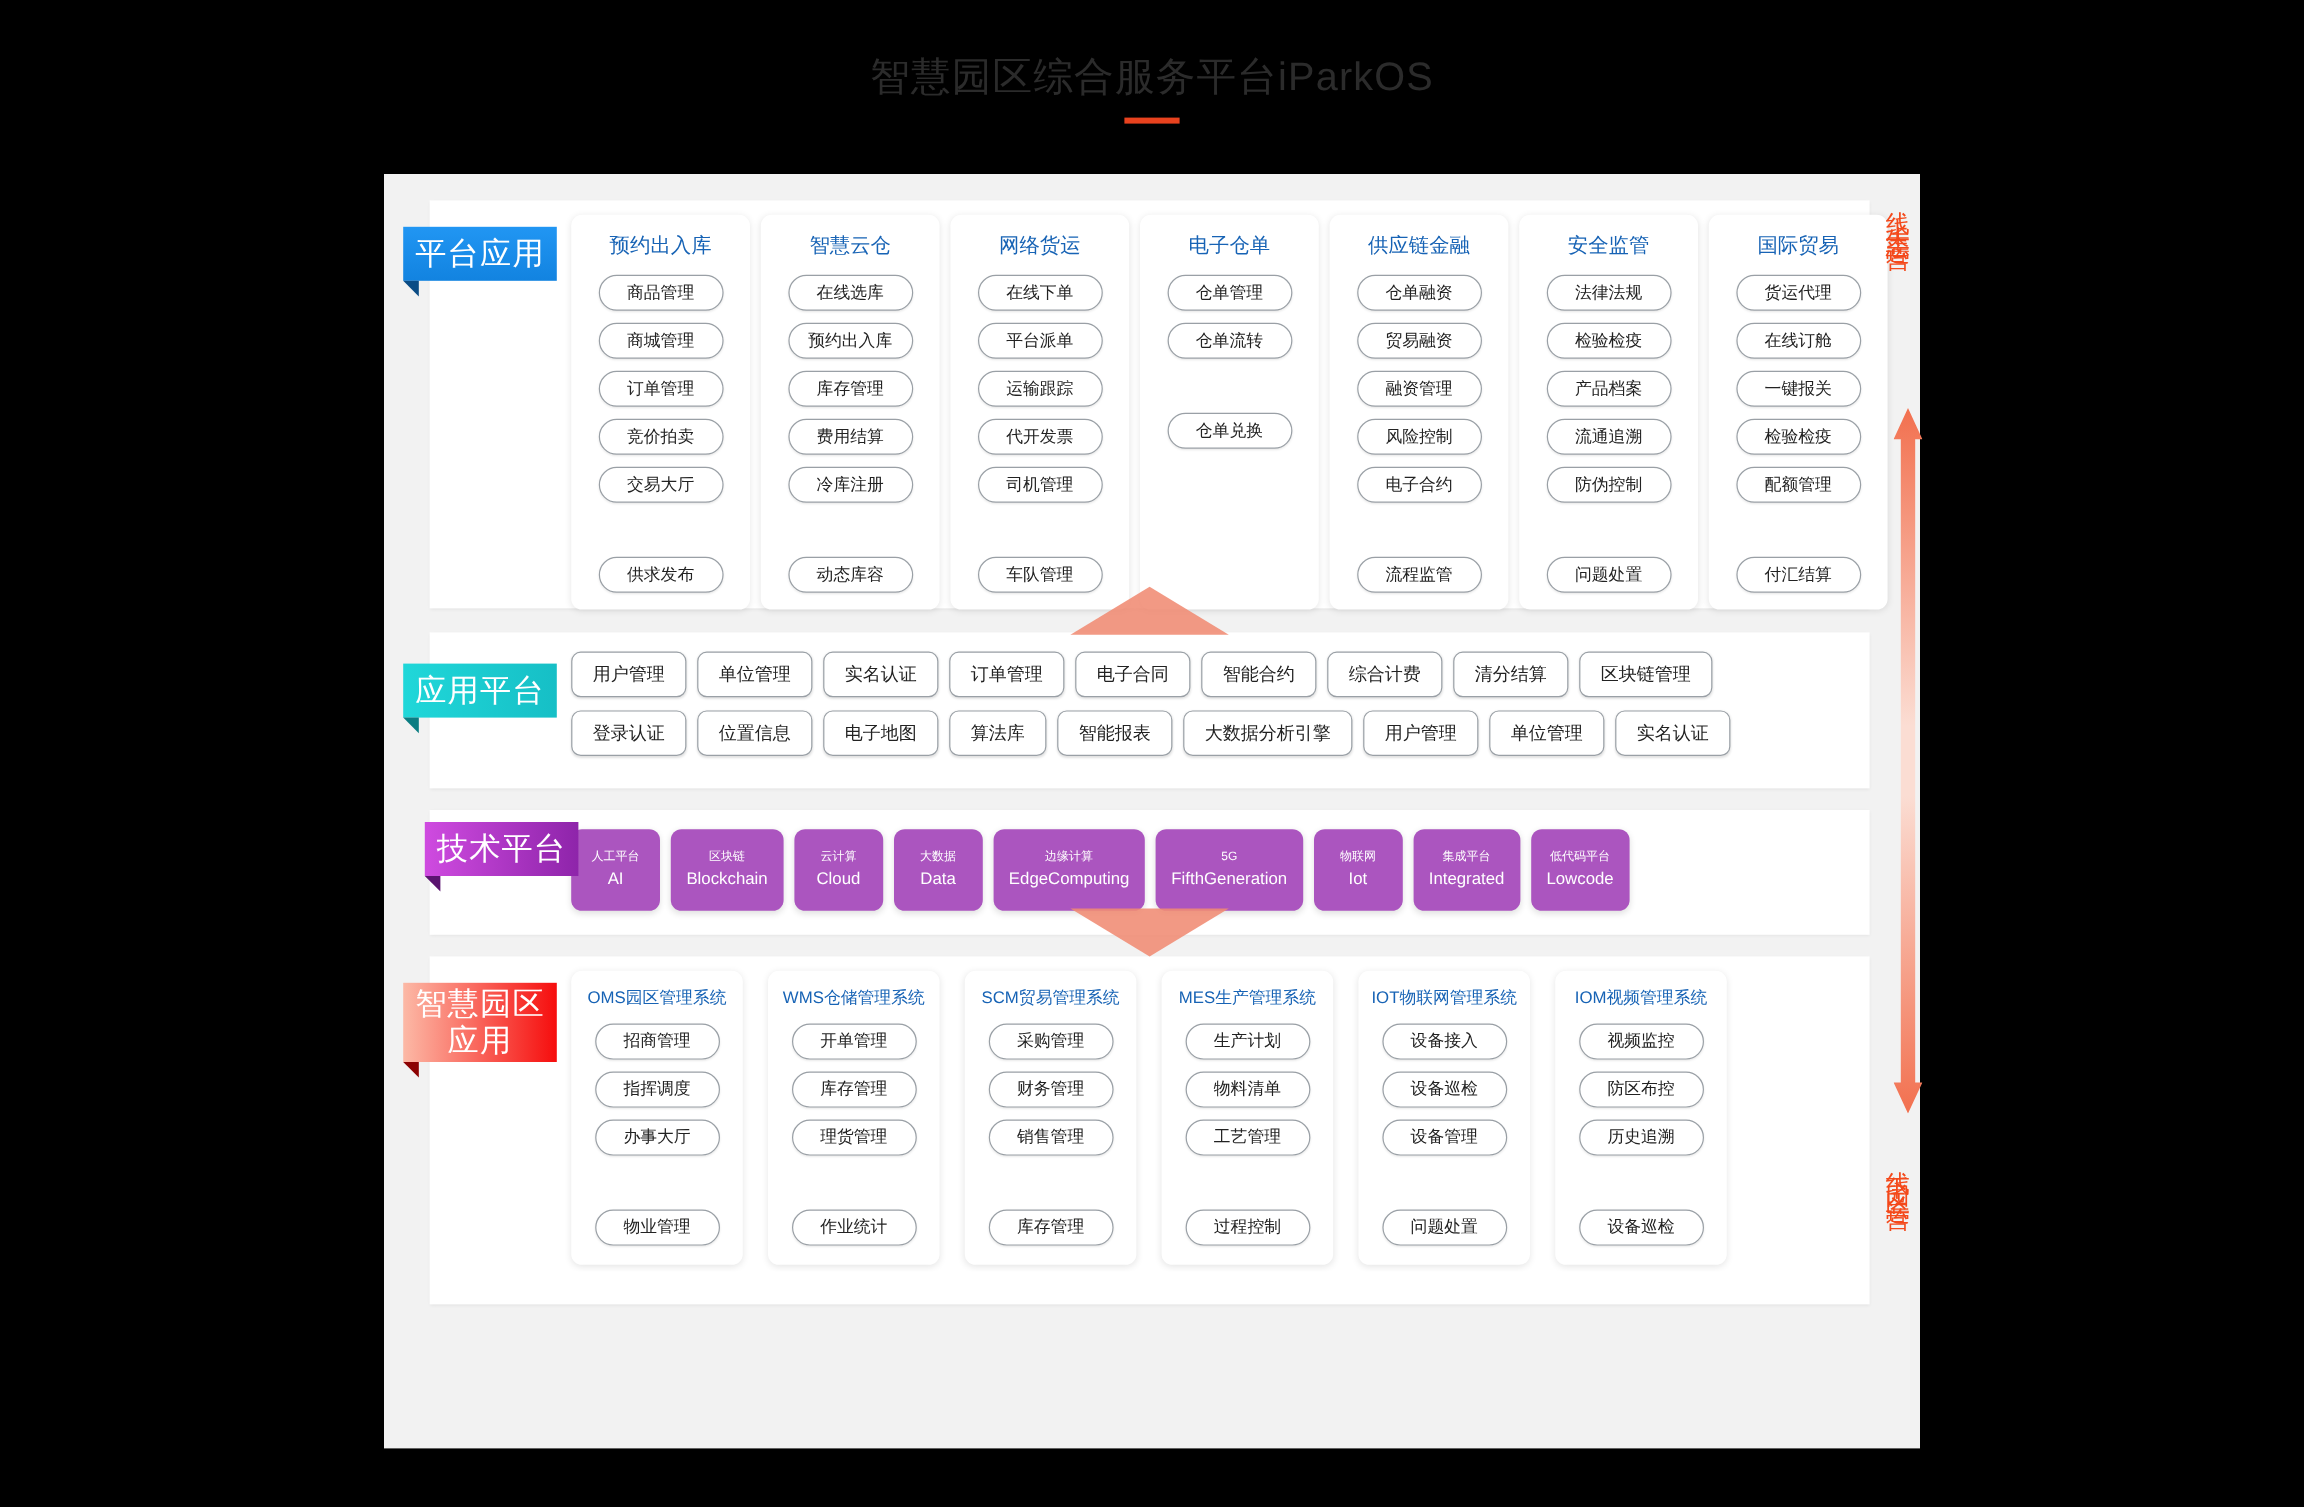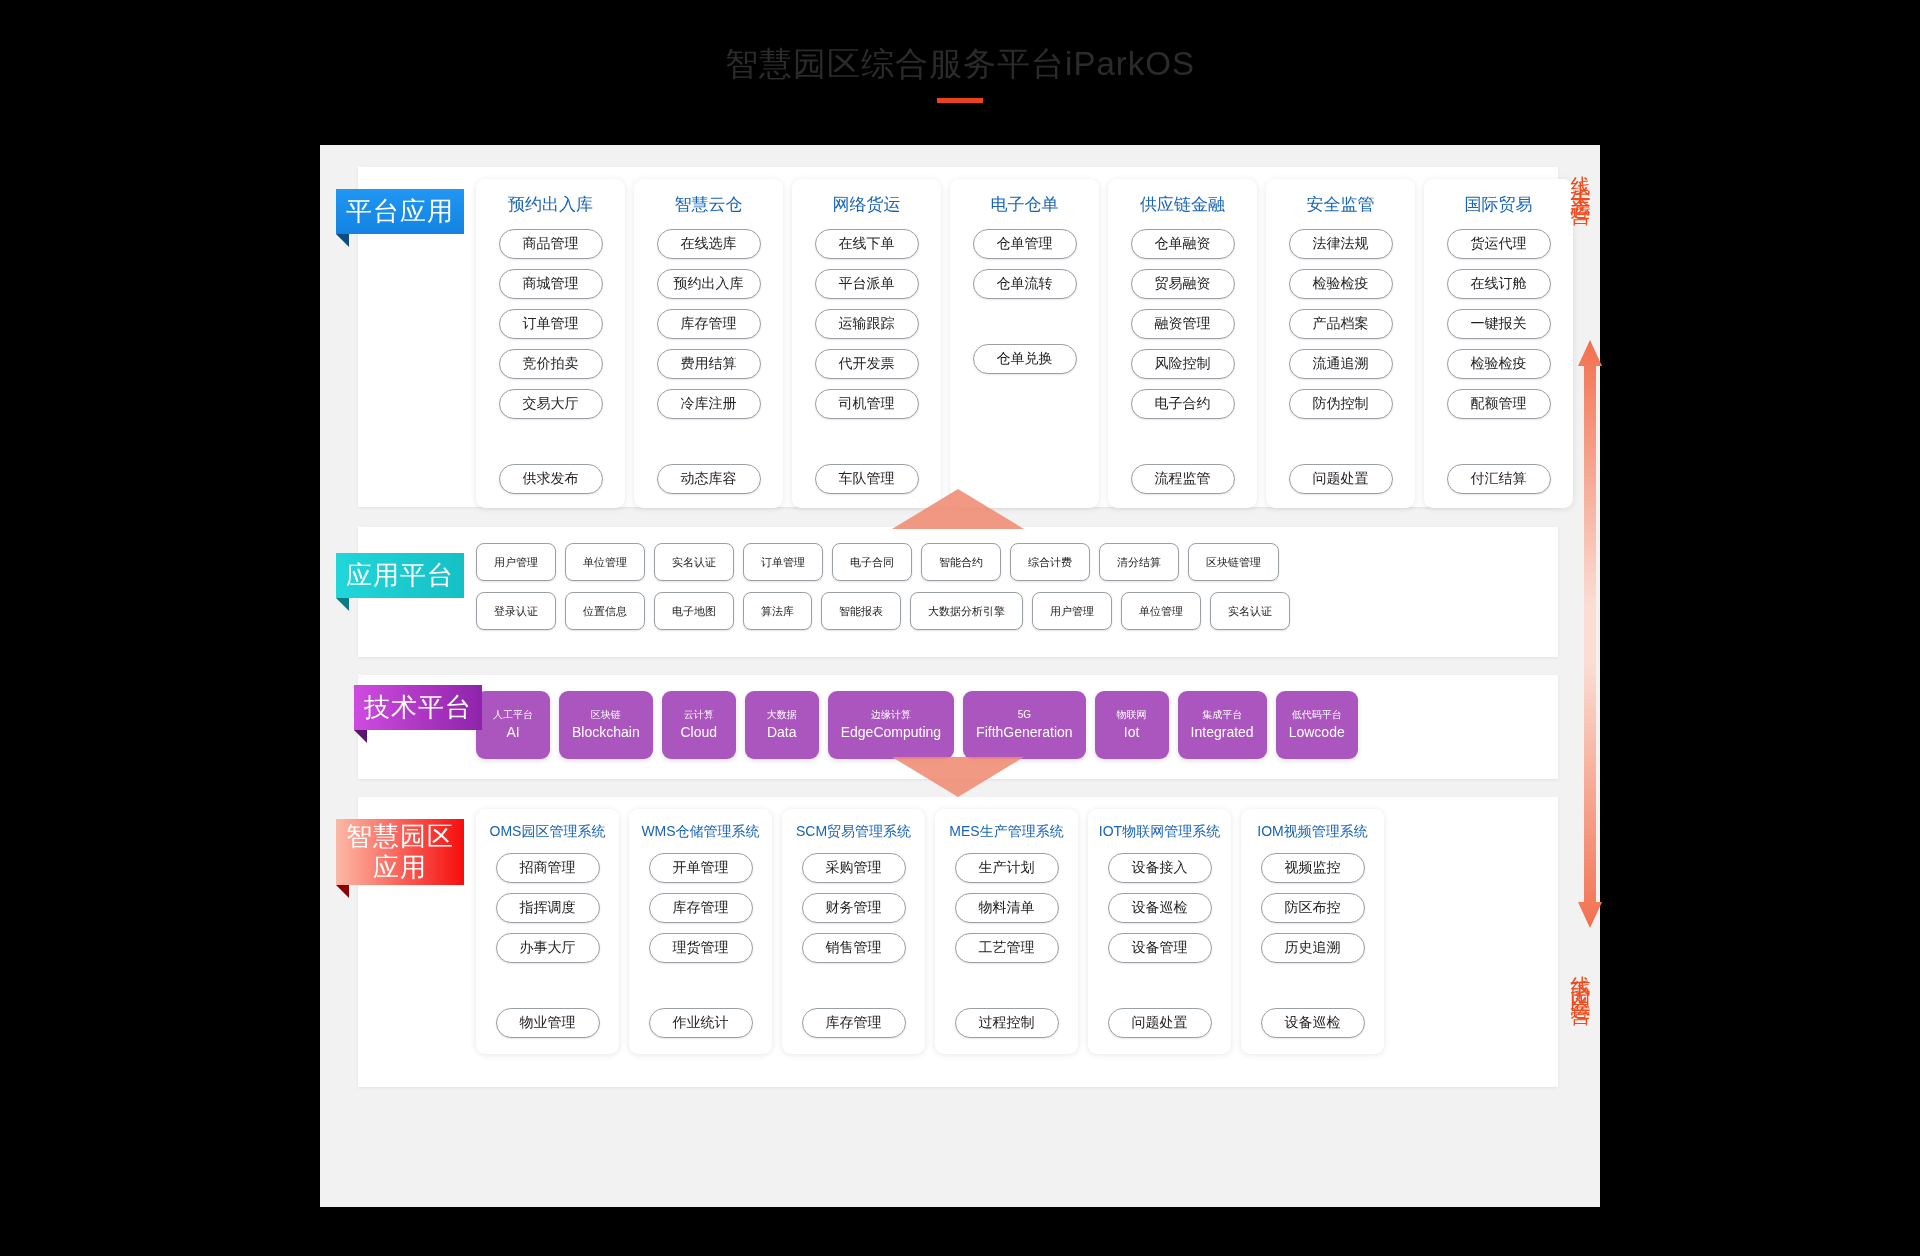--- a/index.html
+++ b/index.html
@@ -90,21 +90,21 @@
   
   #platform-chips {
     position: absolute; left: 118px; top: 16px;
     width: 1068px;
     display: flex; flex-direction: column; gap: 11px;
   }
   .chip-row { display: flex; gap: 9px; }
   .chip {
     height: 38px; padding: 0 17px; border: 1px solid #9aa0a6; border-radius: 8px;
     display: flex; align-items: center; justify-content: center;
-    font-size: 11px; color: #222; background: #fff; white-space: nowrap;
+    font-size: 15px; color: #222; background: #fff; white-space: nowrap;
     box-shadow: 0 1px 2px rgba(0,0,0,0.12);
   }
 
   
   #tech-blocks {
     position: absolute; left: 118px; top: 16px;
     display: flex; gap: 9px; align-items: stretch;
   }
   .tech-block {
     min-width: 74px; height: 68px; padding: 0 13px;
@@ -112,21 +112,21 @@
     display: flex; flex-direction: column; align-items: center; justify-content: center;
     font-size: 14px; line-height: 1.45; white-space: nowrap;
     box-shadow: 0 2px 5px rgba(0,0,0,0.12);
   }
   .tech-cn { font-size: 10px; }
   .tech-en { font-size: 14px; }
 
   
   #park-cards {
     position: absolute; left: 118px; top: 12px;
-    display: flex; gap: 10px;
+    display: flex; gap: 21px;
   }
   .park-card {
     width: 143px; background: #fff; border-radius: 9px;
     box-shadow: 0 1px 6px rgba(0,0,0,0.10);
     padding: 14px 9px 16px;
     display: flex; flex-direction: column; align-items: center;
   }
   .park-card-title {
     font-size: 14px; color: #1763b5; margin-bottom: 12px; white-space: nowrap;
   }

